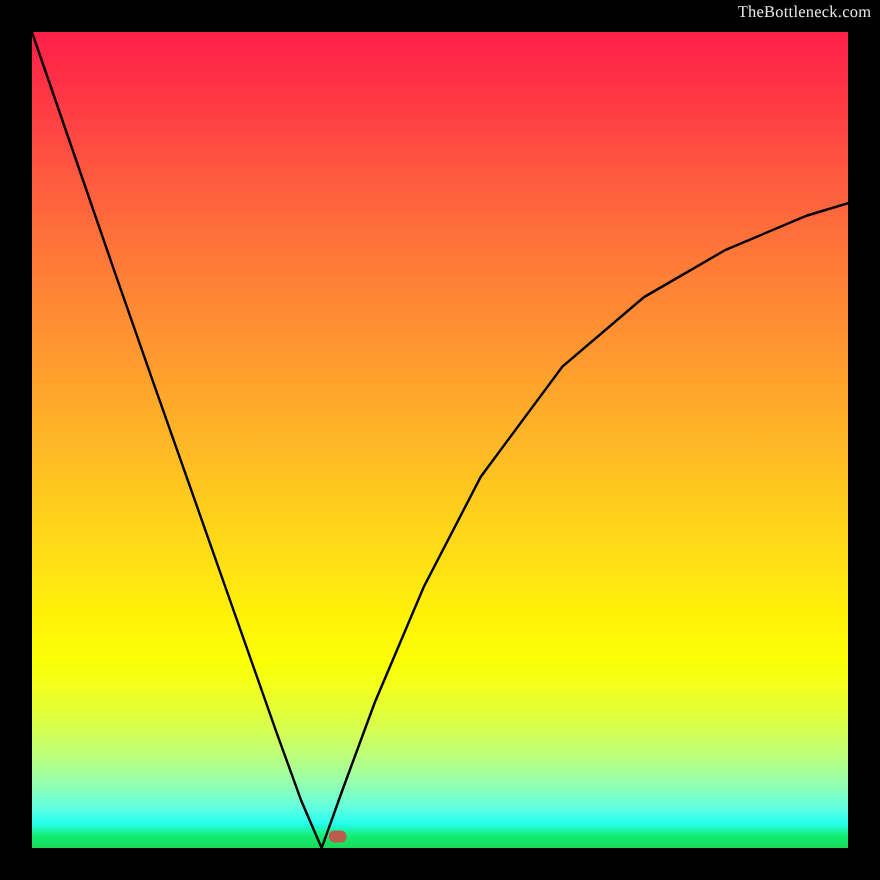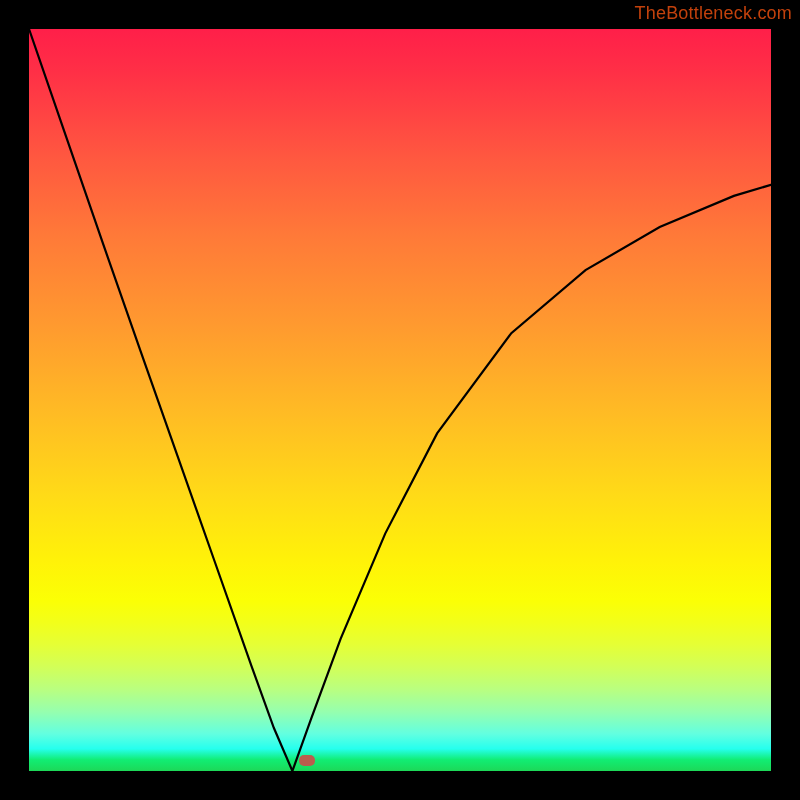--- a/index.html
+++ b/index.html
@@ -60,24 +60,24 @@
     position: absolute;
     width: 16px;
     height: 11px;
     border-radius: 5px;
     background: #bb5d4d;
   }
   .watermark {
     position: absolute;
     top: 3px;
     right: 8px;
-    color: #c2410c;
-    font-size: 18px;
+    color: #e5e5e5;
+    font-size: 15px;
     letter-spacing: 0.2px;
-    font-family: Liberation Sans, sans-serif;
+    font-family: Liberation Serif, serif;
   }
 </style>
 </head>
 <body>
 
 <div class="frame">
   <div class="plot-area">
     <div class="gradient-bg"></div>
     <svg class="curve" viewBox="0 0 742 742" preserveAspectRatio="none">
       <path fill="none" stroke="#000" stroke-width="2.2" stroke-linecap="round" d="M0.0 0.0 L37.1 107.6 L74.2 215.2 L111.3 321.3 L148.4 426.6 L185.5 532.0 L222.6 637.4 L244.9 699.0 L263.4 742.0 L282.0 690.1 L311.6 609.9 L356.2 504.6 L408.1 404.4 L482.3 304.2 L556.5 241.1 L630.7 198.1 L704.9 166.9 L742.0 155.8" id="curve-path"></path>

